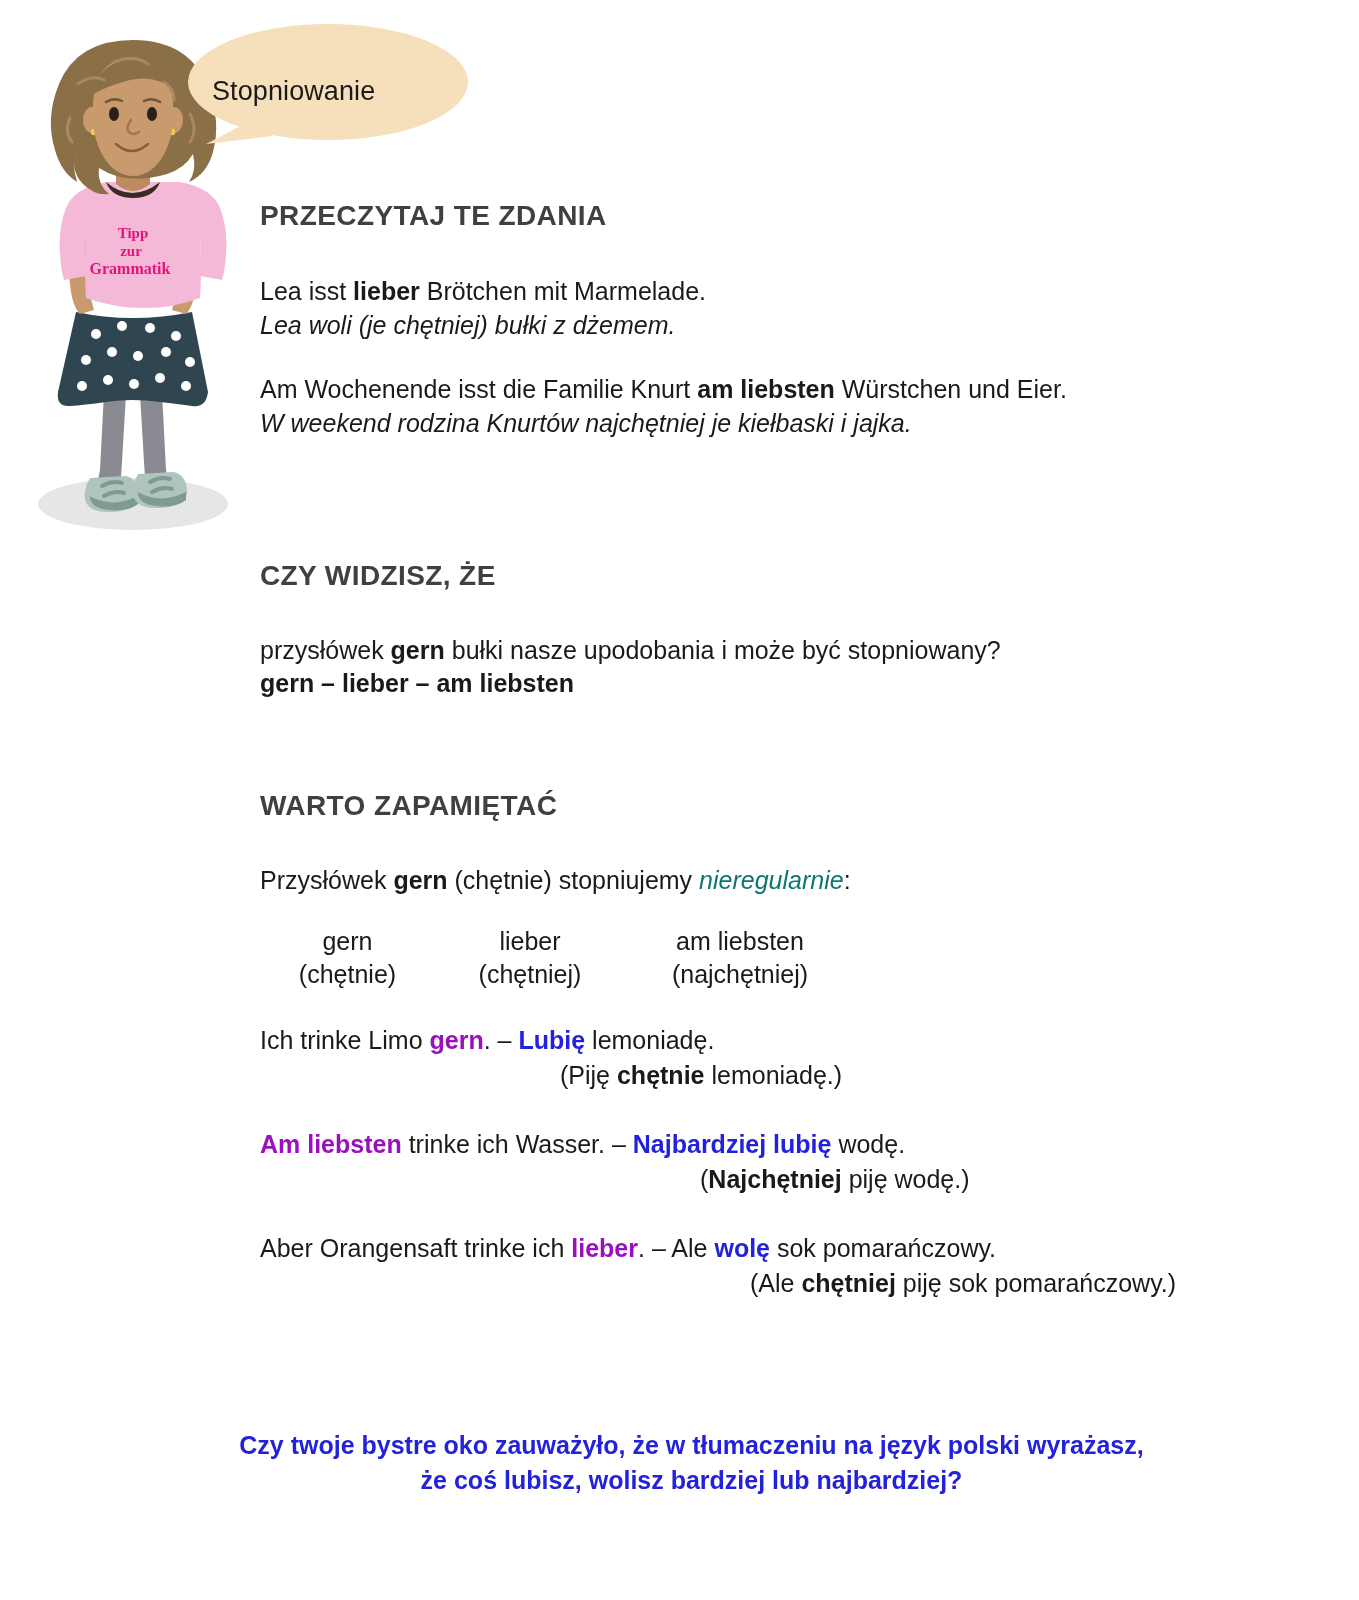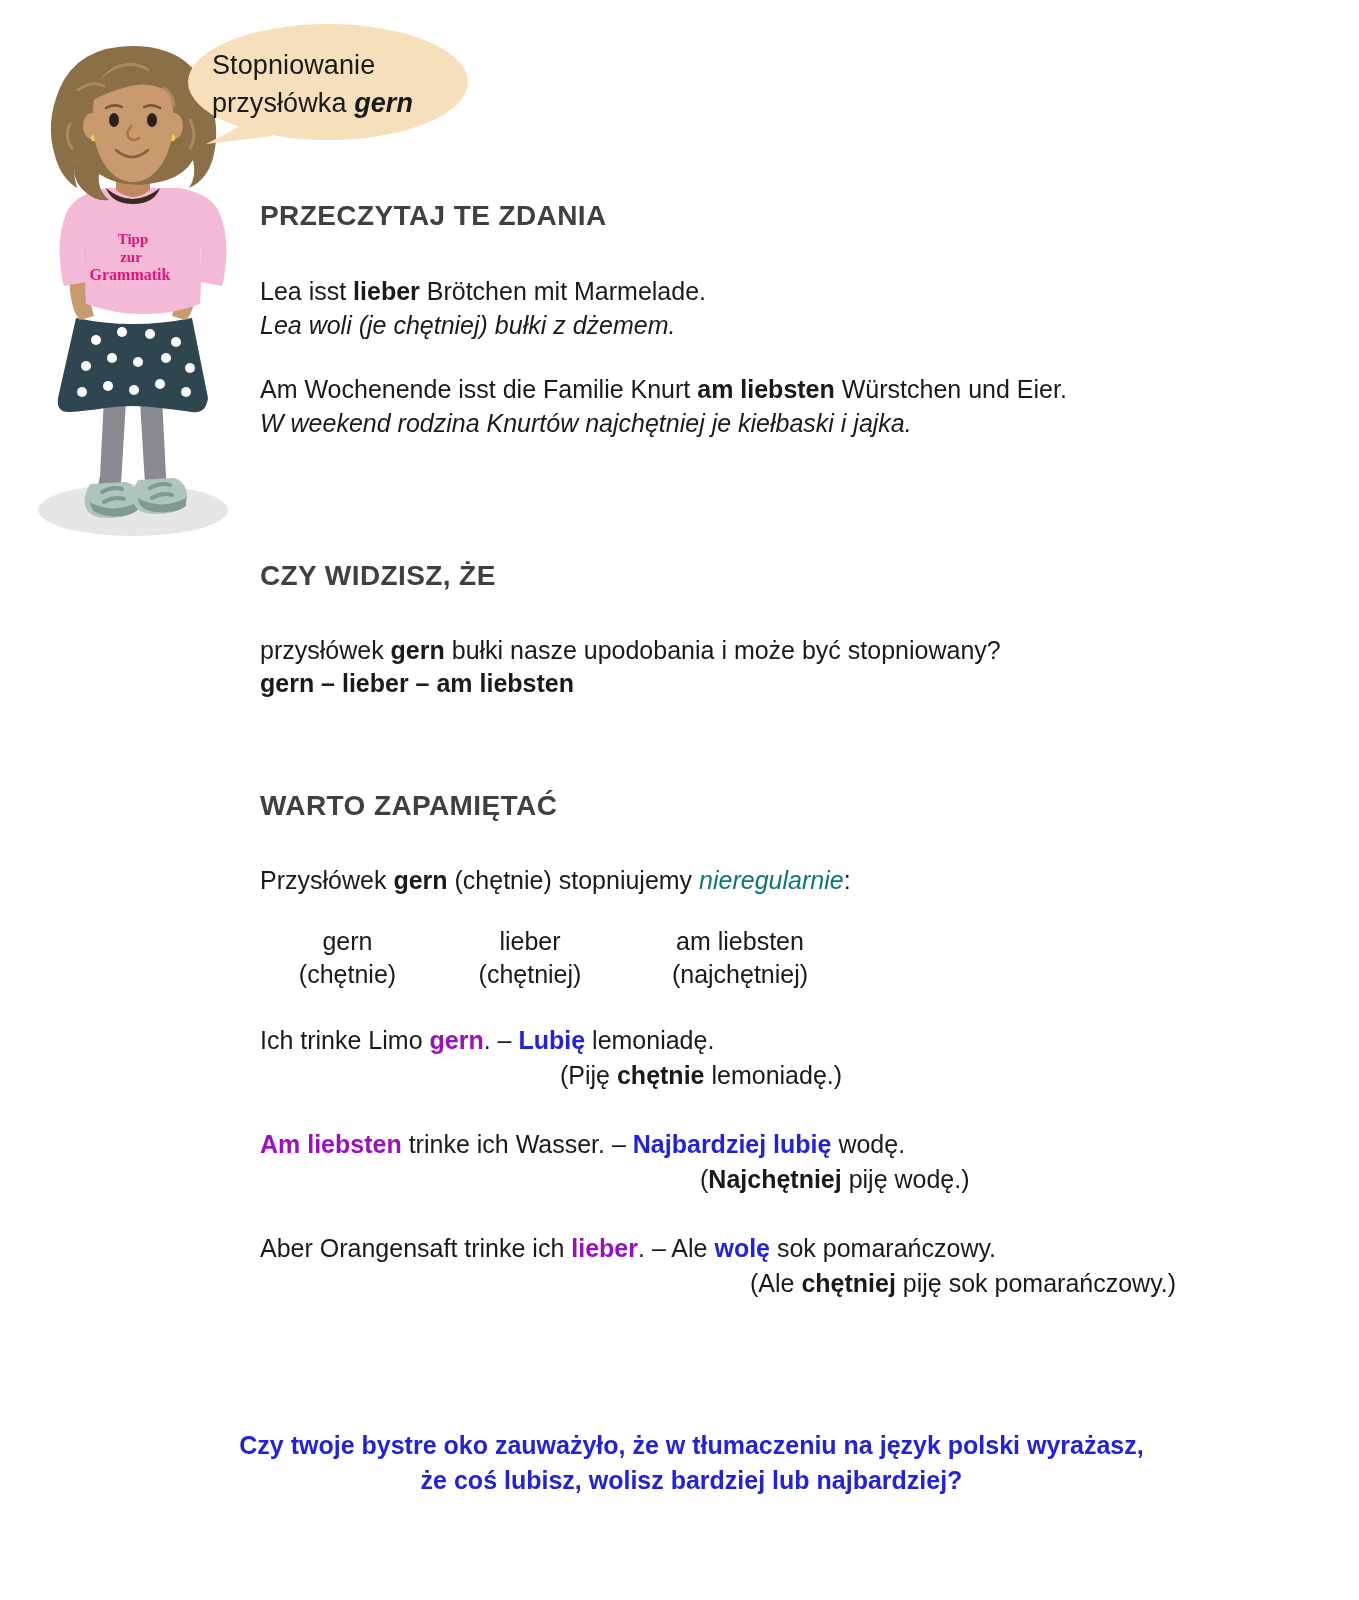--- a/index.html
+++ b/index.html
@@ -13,42 +13,42 @@
     position: relative;
     font-family: "Liberation Sans", sans-serif;
     color: #1a1a1a;
     overflow: hidden;
   }
 
   
   #character {
     position: absolute;
     left: 18px;
-    top: 28px;
+    top: 22px;
     width: 230px;
     height: 520px;
   }
   #character svg { display: block; }
 
   
   #speech-bubble {
     position: absolute;
     left: 176px;
     top: 18px;
     width: 300px;
     height: 150px;
   }
   #speech-bubble .bubble-svg {
     position: absolute;
     left: 0; top: 0;
   }
   #speech-bubble .bubble-text {
     position: absolute;
     left: 36px;
-    top: 28px;
+    top: 54px;
     width: 246px;
     font-size: 27px;
     line-height: 38px;
     color: #1a1a1a;
     text-align: left;
     letter-spacing: 0.1px;
   }
   #speech-bubble .bubble-text .bi {
     font-weight: bold;
     font-style: italic;
@@ -209,23 +209,20 @@
   </svg>
 </div>
 
 <div id="speech-bubble">
   <svg class="bubble-svg" width="300" height="150" viewBox="0 0 300 150" xmlns="http://www.w3.org/2000/svg">
     <path d="M30 126 L84 98 L96 118 Z" fill="#F6DFBB"></path>
     <ellipse cx="152" cy="64" rx="140" ry="58" fill="#F6DFBB"></ellipse>
   </svg>
   <div class="bubble-text">
     <div>Stopniowanie</div>
-    <div>
-      <span>przysłówka </span><span class="bi">gern</span>
-    </div>
   </div>
 </div>
 
 <div id="content">
 
   <div class="section-heading">PRZECZYTAJ TE ZDANIA</div>
 
   <div class="gap-a"></div>
 
 

